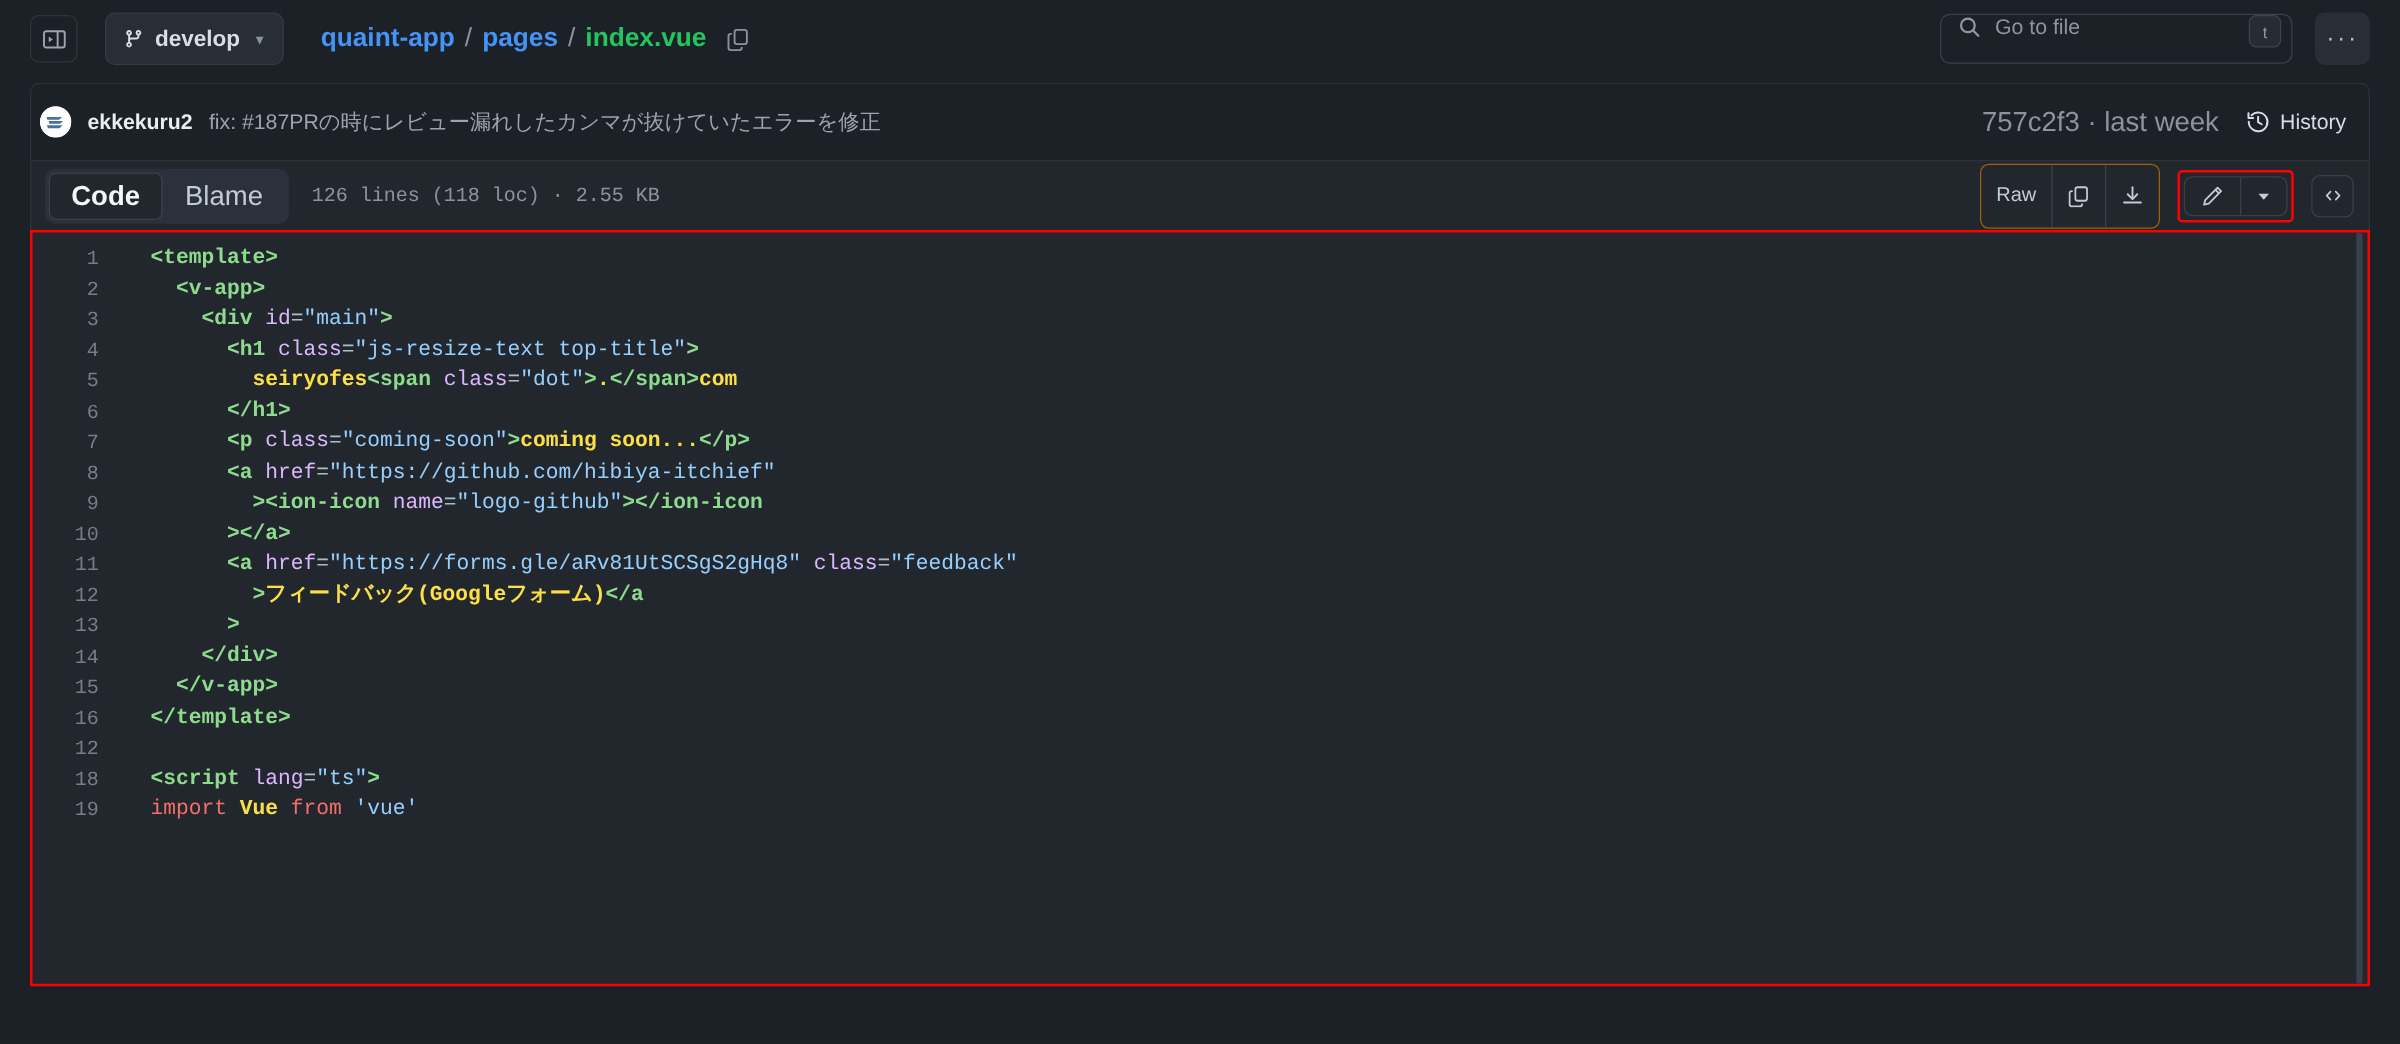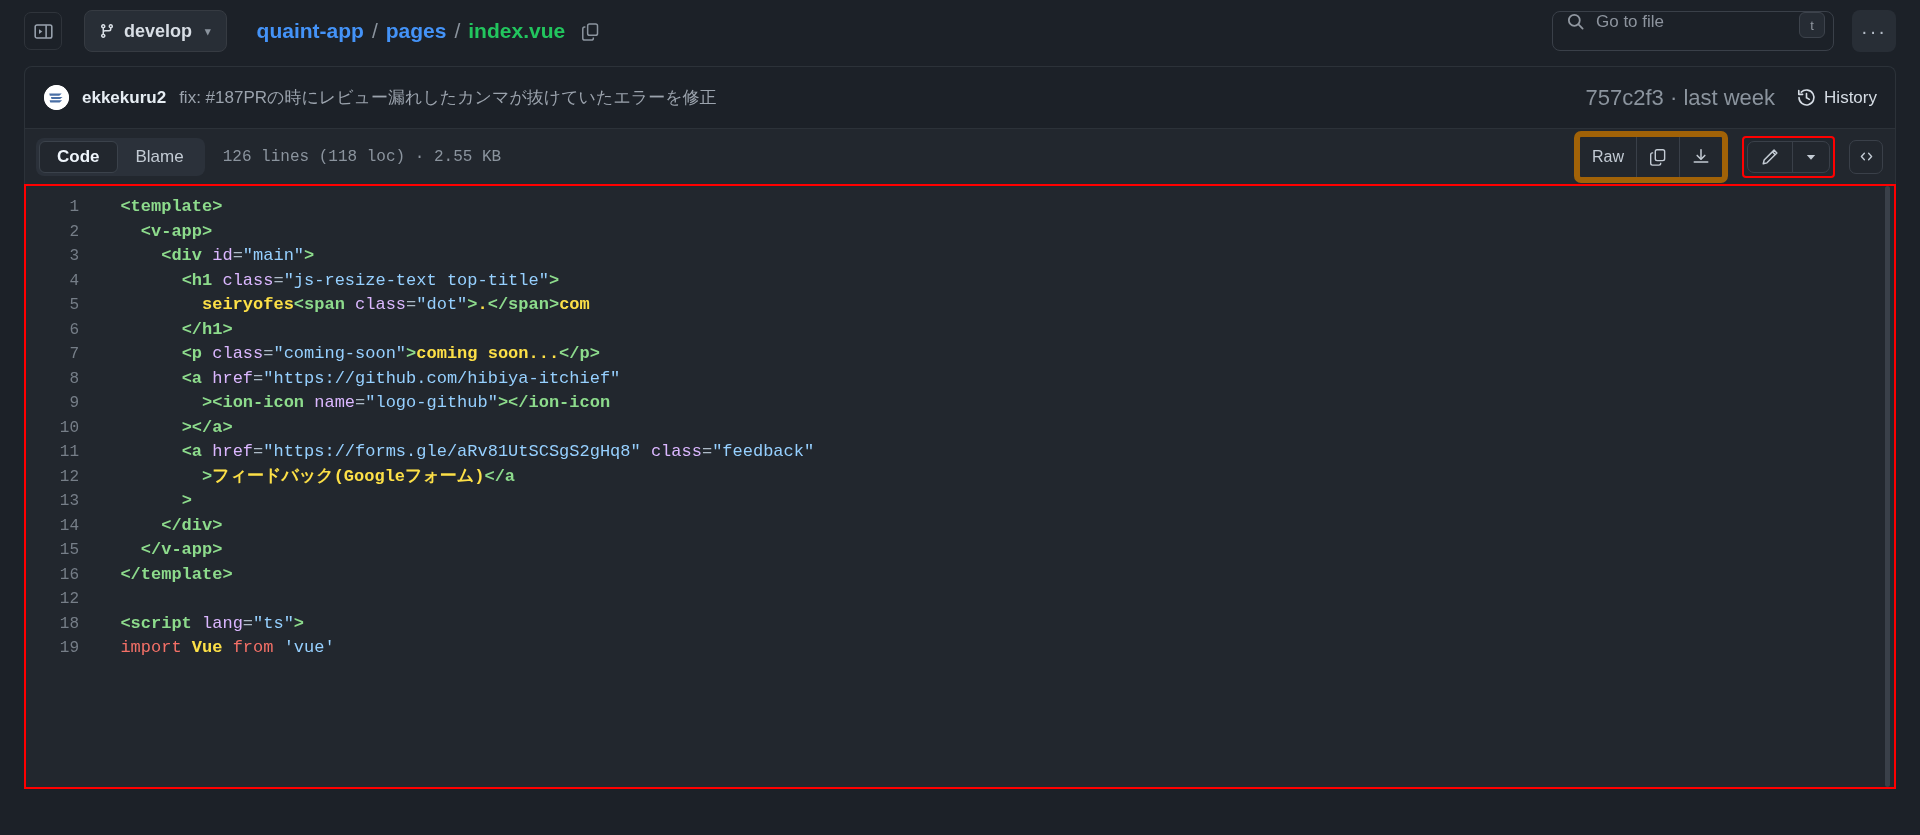--- a/index.html
+++ b/index.html
@@ -111,21 +111,21 @@
   }
 
   
   .commit-bar {
     margin: 4px 24px 0 24px;
     height: 62px;
     border: 1px solid #2c3239;
     border-bottom: none;
     border-radius: 8px 8px 0 0;
     display: flex; align-items: center;
-    padding: 0 18px 0 19px;
+    padding: 0 18px 0 7px;
     background: #1c2128;
   }
   .avatar {
     width: 25px; height: 25px;
     border-radius: 50%;
     background: #ffffff;
     display: flex; align-items: center; justify-content: center;
     flex: 0 0 auto;
     overflow: hidden;
   }
@@ -173,21 +173,21 @@
   .segmented {
     display: flex;
     background: #2b313a;
     border-radius: 8px;
     padding: 3px;
     gap: 0;
     flex: 0 0 auto;
   }
   .seg {
     padding: 5px 17px;
-    font-size: 17px;
+    font-size: 22px;
     color: #c3cbd4;
     border-radius: 6px;
     cursor: pointer;
     border: 1px solid transparent;
   }
   .seg.active {
     background: #22272e;
     border-color: #3b424b;
     color: #f0f6fc;
     font-weight: 600;
@@ -199,21 +199,21 @@
     color: #8b949e;
     white-space: nowrap;
   }
   .toolbar-right {
     margin-left: auto;
     display: flex; align-items: center;
     gap: 0;
   }
   .btn-group {
     display: flex;
-    border: 6px solid #a16207;
+    border: 1px solid #a16207;
     border-radius: 7px;
     overflow: hidden;
     height: 52px;
     background: transparent;
   }
   .btn-group > .gbtn {
     display: flex; align-items: center; justify-content: center;
     padding: 0 12px;
     color: #c3cbd4;
     font-size: 16px;

